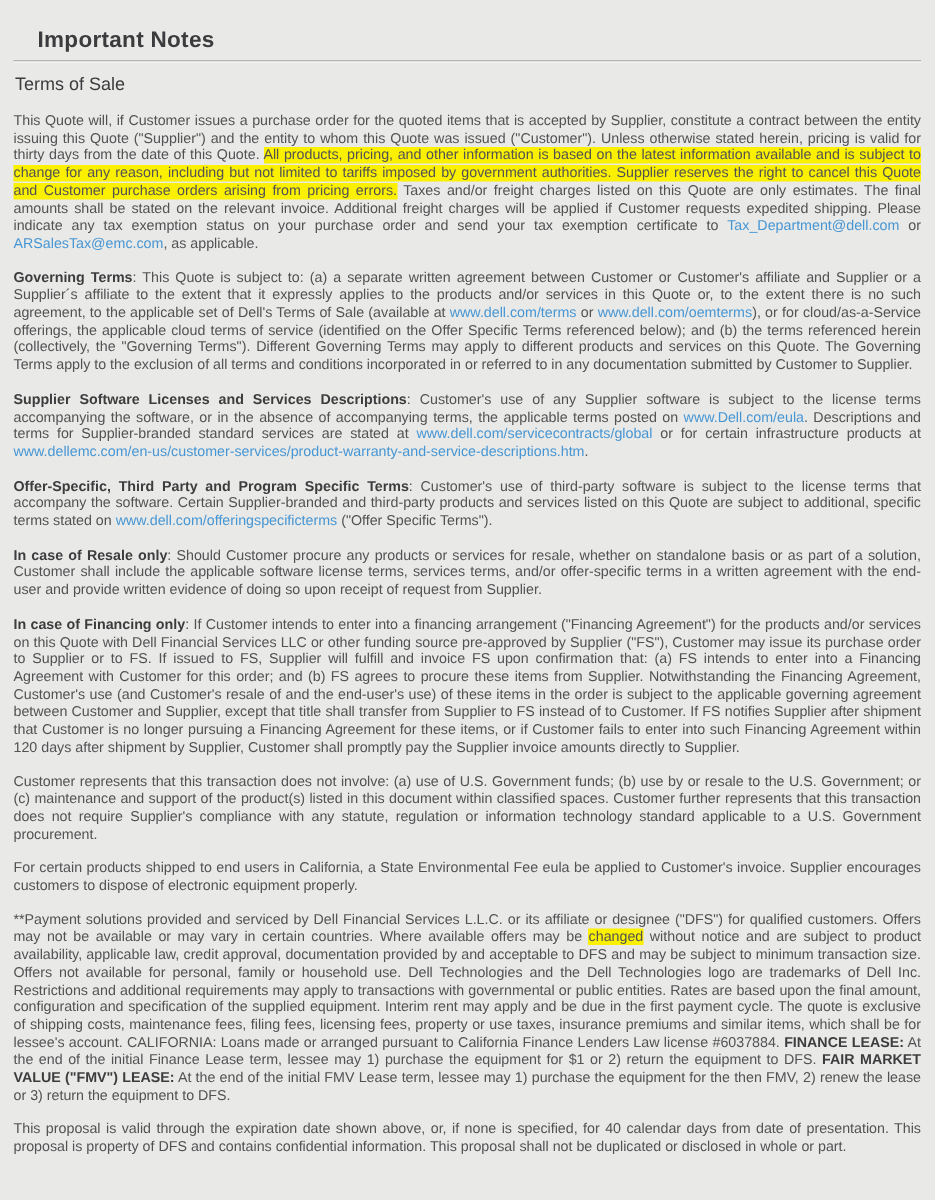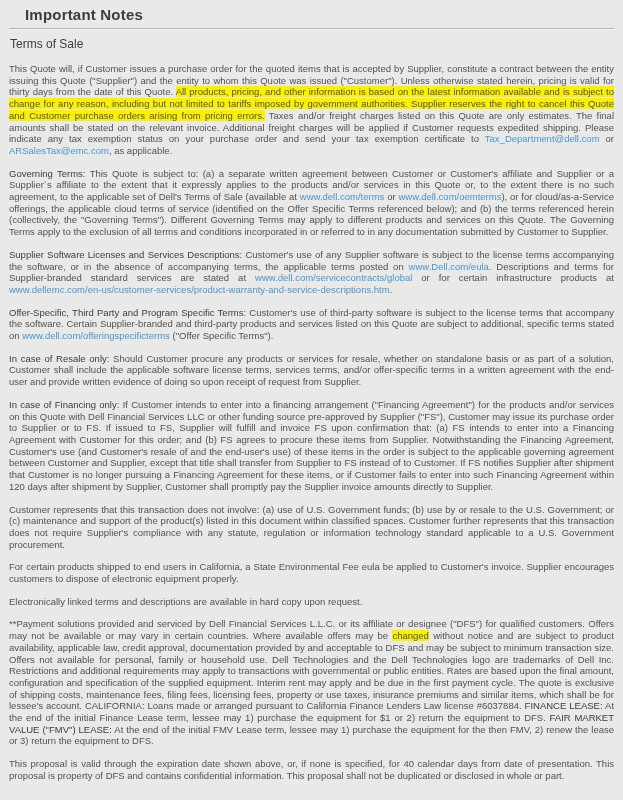--- a/index.html
+++ b/index.html
@@ -11,57 +11,56 @@
     --divider:#b3b3b1;
   }
   html,body{margin:0;padding:0;}
   body{
     width:623px;height:800px;overflow:hidden;
     background:var(--bg);
     font-family:"Liberation Sans","DejaVu Sans",sans-serif;
     color:var(--text);
     -webkit-font-smoothing:antialiased;
   }
-  .doc{padding:4px 9px 0 9px;}
+  .doc{padding:16px 9px 0 9px;}
   .page-title{
     font-size:15px;font-weight:bold;color:var(--heading);
     margin:2px 0 5px 16px;letter-spacing:.2px;
   }
   .title-divider{
     border:none;height:0;
     border-top:1px solid var(--divider);
     border-bottom:1px solid #f4f4f2;
     margin:0 0 7px 0;
   }
   .section-title{
     font-size:12px;font-weight:normal;color:var(--heading);
     margin:0 0 12px 1px;
   }
   .para{
     font-size:9.5px;line-height:11.7px;
     margin:0 0 11px 0;
     text-align:justify;
   }
-  .bold{font-weight:normal;color:var(--heading);}
+  .bold{font-weight:bold;color:var(--heading);}
   .hl{background:var(--highlight);}
   .link{color:var(--link);text-decoration:none;cursor:pointer;}
 </style>
 </head>
 <body>
 
 <div class="doc">
   <h1 class="page-title">Important Notes</h1>
   <hr class="title-divider">
   <h2 class="section-title">Terms of Sale</h2>
   <div id="paragraphs">
       <p class="para"><span class="">This Quote will, if Customer issues a purchase order for the quoted items that is accepted by Supplier, constitute a contract between the entity issuing this Quote ("Supplier") and the entity to whom this Quote was issued ("Customer"). Unless otherwise stated herein, pricing is valid for thirty days from the date of this Quote. </span><span class="hl">All products, pricing, and other information is based on the latest information available and is subject to change for any reason, including but not limited to tariffs imposed by government authorities. Supplier reserves the right to cancel this Quote and Customer purchase orders arising from pricing errors.</span><span class=""> Taxes and/or freight charges listed on this Quote are only estimates. The final amounts shall be stated on the relevant invoice. Additional freight charges will be applied if Customer requests expedited shipping. Please indicate any tax exemption status on your purchase order and send your tax exemption certificate to </span><a href="#" class="link">Tax_Department@dell.com</a><span class=""> or </span><a href="#" class="link">ARSalesTax@emc.com</a><span class="">, as applicable.</span></p>
       <p class="para"><span class="bold">Governing Terms</span><span class="">: This Quote is subject to: (a) a separate written agreement between Customer or Customer's affiliate and Supplier or a Supplier´s affiliate to the extent that it expressly applies to the products and/or services in this Quote or, to the extent there is no such agreement, to the applicable set of Dell's Terms of Sale (available at </span><a href="#" class="link">www.dell.com/terms</a><span class=""> or </span><a href="#" class="link">www.dell.com/oemterms</a><span class="">), or for cloud/as-a-Service offerings, the applicable cloud terms of service (identified on the Offer Specific Terms referenced below); and (b) the terms referenced herein (collectively, the "Governing Terms"). Different Governing Terms may apply to different products and services on this Quote. The Governing Terms apply to the exclusion of all terms and conditions incorporated in or referred to in any documentation submitted by Customer to Supplier.</span></p>
       <p class="para"><span class="bold">Supplier Software Licenses and Services Descriptions</span><span class="">: Customer's use of any Supplier software is subject to the license terms accompanying the software, or in the absence of accompanying terms, the applicable terms posted on </span><a href="#" class="link">www.Dell.com/eula</a><span class="">. Descriptions and terms for Supplier-branded standard services are stated at </span><a href="#" class="link">www.dell.com/servicecontracts/global</a><span class=""> or for certain infrastructure products at </span><a href="#" class="link">www.dellemc.com/en-us/customer-services/product-warranty-and-service-descriptions.htm</a><span class="">.</span></p>
       <p class="para"><span class="bold">Offer-Specific, Third Party and Program Specific Terms</span><span class="">: Customer's use of third-party software is subject to the license terms that accompany the software. Certain Supplier-branded and third-party products and services listed on this Quote are subject to additional, specific terms stated on </span><a href="#" class="link">www.dell.com/offeringspecificterms</a><span class=""> ("Offer Specific Terms").</span></p>
       <p class="para"><span class="bold">In case of Resale only</span><span class="">: Should Customer procure any products or services for resale, whether on standalone basis or as part of a solution, Customer shall include the applicable software license terms, services terms, and/or offer-specific terms in a written agreement with the end-user and provide written evidence of doing so upon receipt of request from Supplier.</span></p>
       <p class="para"><span class="bold">In case of Financing only</span><span class="">: If Customer intends to enter into a financing arrangement ("Financing Agreement") for the products and/or services on this Quote with Dell Financial Services LLC or other funding source pre-approved by Supplier ("FS"), Customer may issue its purchase order to Supplier or to FS. If issued to FS, Supplier will fulfill and invoice FS upon confirmation that: (a) FS intends to enter into a Financing Agreement with Customer for this order; and (b) FS agrees to procure these items from Supplier. Notwithstanding the Financing Agreement, Customer's use (and Customer's resale of and the end-user's use) of these items in the order is subject to the applicable governing agreement between Customer and Supplier, except that title shall transfer from Supplier to FS instead of to Customer. If FS notifies Supplier after shipment that Customer is no longer pursuing a Financing Agreement for these items, or if Customer fails to enter into such Financing Agreement within 120 days after shipment by Supplier, Customer shall promptly pay the Supplier invoice amounts directly to Supplier.</span></p>
       <p class="para"><span class="">Customer represents that this transaction does not involve: (a) use of U.S. Government funds; (b) use by or resale to the U.S. Government; or (c) maintenance and support of the product(s) listed in this document within classified spaces. Customer further represents that this transaction does not require Supplier's compliance with any statute, regulation or information technology standard applicable to a U.S. Government procurement.</span></p>
       <p class="para"><span class="">For certain products shipped to end users in California, a State Environmental Fee eula be applied to Customer's invoice. Supplier encourages customers to dispose of electronic equipment properly.</span></p>
-      <p class="para"><span class="">Electronically linked terms and descriptions are available in hard copy upon request.</span></p>
       <p class="para"><span class="">**Payment solutions provided and serviced by Dell Financial Services L.L.C. or its affiliate or designee ("DFS") for qualified customers. Offers may not be available or may vary in certain countries. Where available offers may be </span><span class="hl">changed</span><span class=""> without notice and are subject to product availability, applicable law, credit approval, documentation provided by and acceptable to DFS and may be subject to minimum transaction size. Offers not available for personal, family or household use. Dell Technologies and the Dell Technologies logo are trademarks of Dell Inc. Restrictions and additional requirements may apply to transactions with governmental or public entities. Rates are based upon the final amount, configuration and specification of the supplied equipment. Interim rent may apply and be due in the first payment cycle. The quote is exclusive of shipping costs, maintenance fees, filing fees, licensing fees, property or use taxes, insurance premiums and similar items, which shall be for lessee's account. CALIFORNIA: Loans made or arranged pursuant to California Finance Lenders Law license #6037884. </span><span class="bold">FINANCE LEASE:</span><span class=""> At the end of the initial Finance Lease term, lessee may 1) purchase the equipment for $1 or 2) return the equipment to DFS. </span><span class="bold">FAIR MARKET VALUE ("FMV") LEASE:</span><span class=""> At the end of the initial FMV Lease term, lessee may 1) purchase the equipment for the then FMV, 2) renew the lease or 3) return the equipment to DFS.</span></p>
       <p class="para"><span class="">This proposal is valid through the expiration date shown above, or, if none is specified, for 40 calendar days from date of presentation. This proposal is property of DFS and contains confidential information. This proposal shall not be duplicated or disclosed in whole or part.</span></p>
     </div>
 </div>
 
 </body></html>

